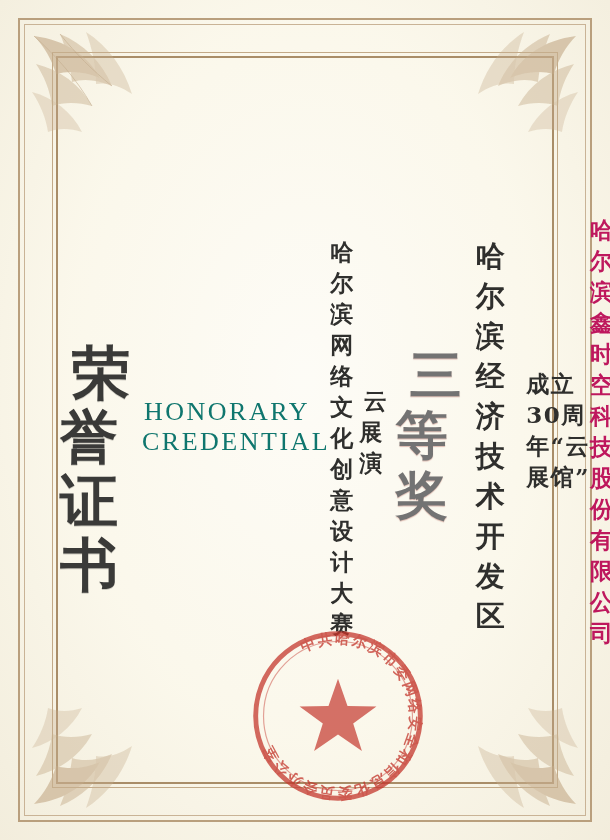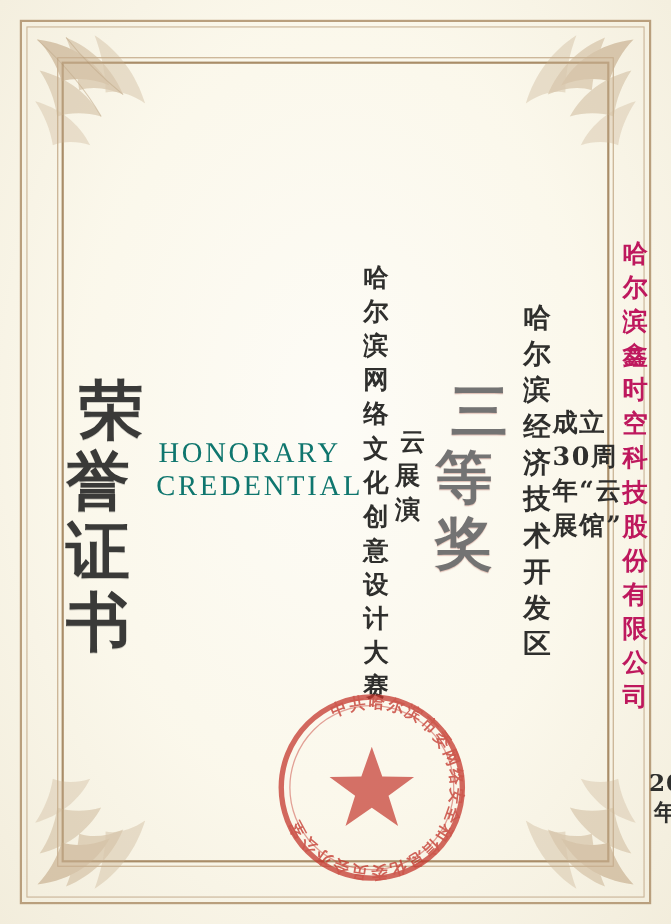--- a/index.html
+++ b/index.html
@@ -143,32 +143,33 @@
     letter-spacing: 14px;
     text-indent: 14px;
     color: #737373;
     line-height: 1.15;
     text-shadow: 0 1px 1px rgba(140,25,15,0.28);
   }
 
   .line-org1 {
     margin-top: 34px;
     font-family: "DejaVu Serif", "Liberation Serif", serif;
-    font-size: 25px;
+    font-size: 29px;
     font-weight: 700;
     letter-spacing: 1.5px;
     color: #2f2f2d;
   }
   .line-org2 {
     margin-top: 22px;
     font-family: "DejaVu Serif", "Liberation Serif", serif;
     font-size: 23px;
     font-weight: 700;
     letter-spacing: 1.5px;
     color: #2f2f2d;
+    margin-left: 20px;
   }
   .line-company {
     margin-top: 24px;
     font-family: "DejaVu Serif", "Liberation Serif", serif;
     font-size: 23px;
     font-weight: 700;
     letter-spacing: 1px;
     color: #be185d;
   }
 

